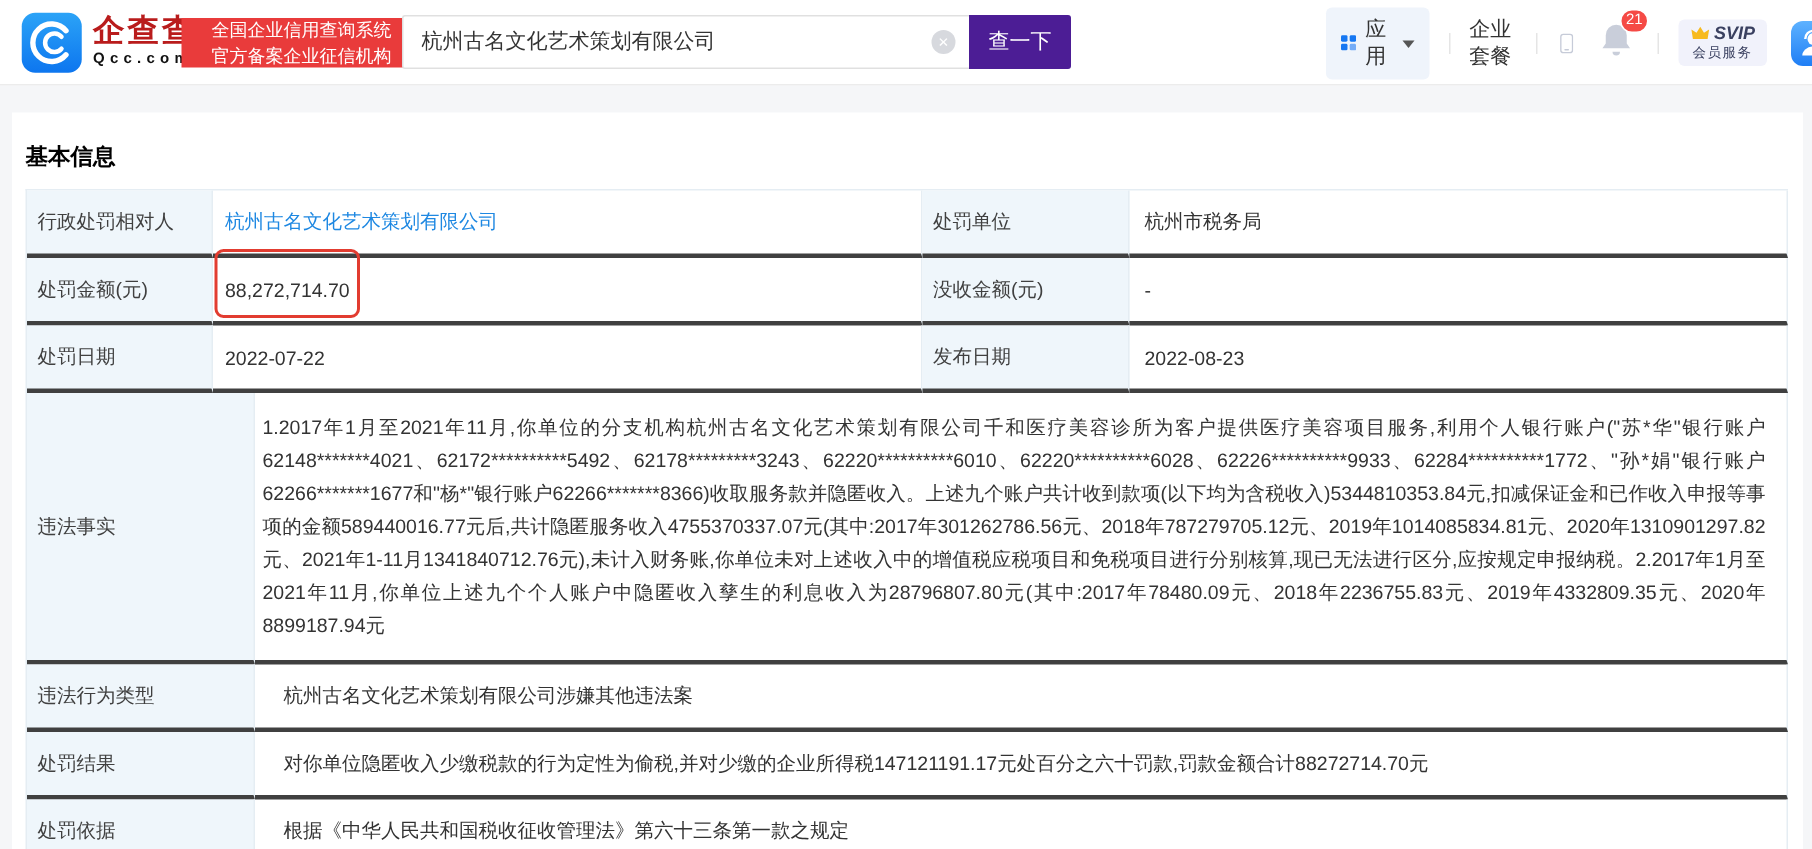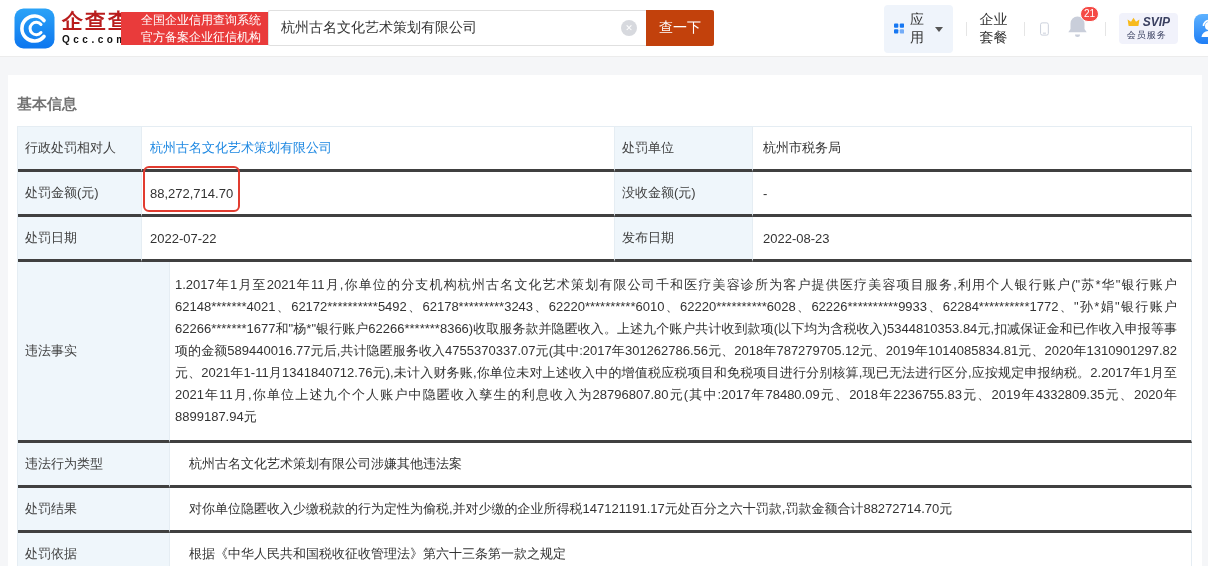--- a/index.html
+++ b/index.html
@@ -14,48 +14,48 @@
   .logo-domain { font-size:10px; font-weight:700; color:#111; letter-spacing:3.5px; line-height:13px; }
   .slogan { position:absolute; left:121px; top:12px; width:160px; height:33px; background:#e93b3b;
     color:#fff; font-size:12px; line-height:16.5px; text-align:center; }
   .searchbar { position:absolute; left:268px; top:10px; height:36px; display:flex; }
   .search-box { position:relative; width:378px; height:36px; }
   .search-input { width:100%; height:100%; border:1px solid #e0e0e0; border-right:none;
     border-radius:2px 0 0 2px; padding:0 34px 0 12px; font-size:14px; color:#333; outline:none;
     font-family:inherit; }
   .clear-btn { position:absolute; right:9px; top:10px; width:16px; height:16px; border-radius:50%;
     background:#d7d9de; color:#fff; font-size:9px; line-height:16px; text-align:center; cursor:pointer; }
-  .search-btn { width:68px; height:36px; background:#c2410c; color:#fff; border:none;
+  .search-btn { width:68px; height:36px; background:#4c1d95; color:#fff; border:none;
     border-radius:0 2px 2px 0; font-size:14px; cursor:pointer; font-family:inherit; }
 
   .nav { position:absolute; left:884px; top:0; height:57px; display:flex; align-items:center; }
   .apps-chip { display:flex; align-items:center; gap:6px; background:#eff4fb; border-radius:4px;
     padding:6px 10px; cursor:pointer; }
   .apps-chip .lbl { font-size:14px; color:#333; }
   .caret { width:0; height:0; border-left:4px solid transparent; border-right:4px solid transparent;
     border-top:5px solid #555; margin-top:2px; }
   .vdiv { width:1px; height:14px; background:#e5e5e5; margin:0 13px; }
   .pkg { font-size:14px; color:#333; cursor:pointer; }
   .phone-ic { margin:0 9px 0 3px; cursor:pointer; }
   .bell-wrap { position:relative; margin:0 4px 0 9px; cursor:pointer; }
   .bell-badge { position:absolute; top:-9px; right:-11px; min-width:17px; height:16px; background:#f54a45;
     border:1px solid #fff; border-radius:9px; color:#fff; font-size:10px; line-height:14px;
     text-align:center; padding:0 3px;margin-left:38px; }
-  .svip { display:flex; flex-direction:column; align-items:flex-start; background:#f1f2fb; border-radius:4px;
+  .svip { display:flex; flex-direction:column; align-items:center; background:#f1f2fb; border-radius:4px;
     padding:3px 8px; cursor:pointer; line-height:12px; }
   .svip-row { display:flex; align-items:center; gap:3px; }
   .svip-title { font-size:12px; font-style:italic; font-weight:800; color:#3a4060; }
   .svip-sub { font-size:9px; color:#3a4060; letter-spacing:1px; margin-top:1px; }
   .kefu { width:30px; height:30px; border-radius:8px; margin-left:16px; margin-right:-16px;
     background:linear-gradient(180deg,#5eb2ff,#1f7ef5); flex:0 0 auto; cursor:pointer;
     display:flex; align-items:center; justify-content:center; }
 
   
   .card { position:relative; margin:18px 6px 0 8px; background:#fff; height:491px; padding:20px 10px 0 9px; }
-  .sec-title { font-size:15px; font-weight:700; color:#737373; margin-bottom:12px; }
+  .sec-title { font-size:15px; font-weight:700; color:#000000; margin-bottom:12px; }
 
   .tbl { border-left:1px solid #e5edf3; }
   .tbl-top { display:grid; grid-template-columns:124px 473px 138px 1fr; grid-auto-rows:45px;
     border-top:1px solid #e5edf3; }
   .tbl-bot { display:grid; grid-template-columns:152px 1fr; grid-template-rows:auto 45px 45px 45px; }
   .cell { border-right:1px solid #e5edf3; border-bottom:3px solid #404040; font-size:13px;
     display:flex; align-items:center; }
   .lab { background:#eff6fb; color:#404040; padding-left:7px; }
   .val { color:#333; padding-left:8px; }
   .val2 { padding-left:10px; }

